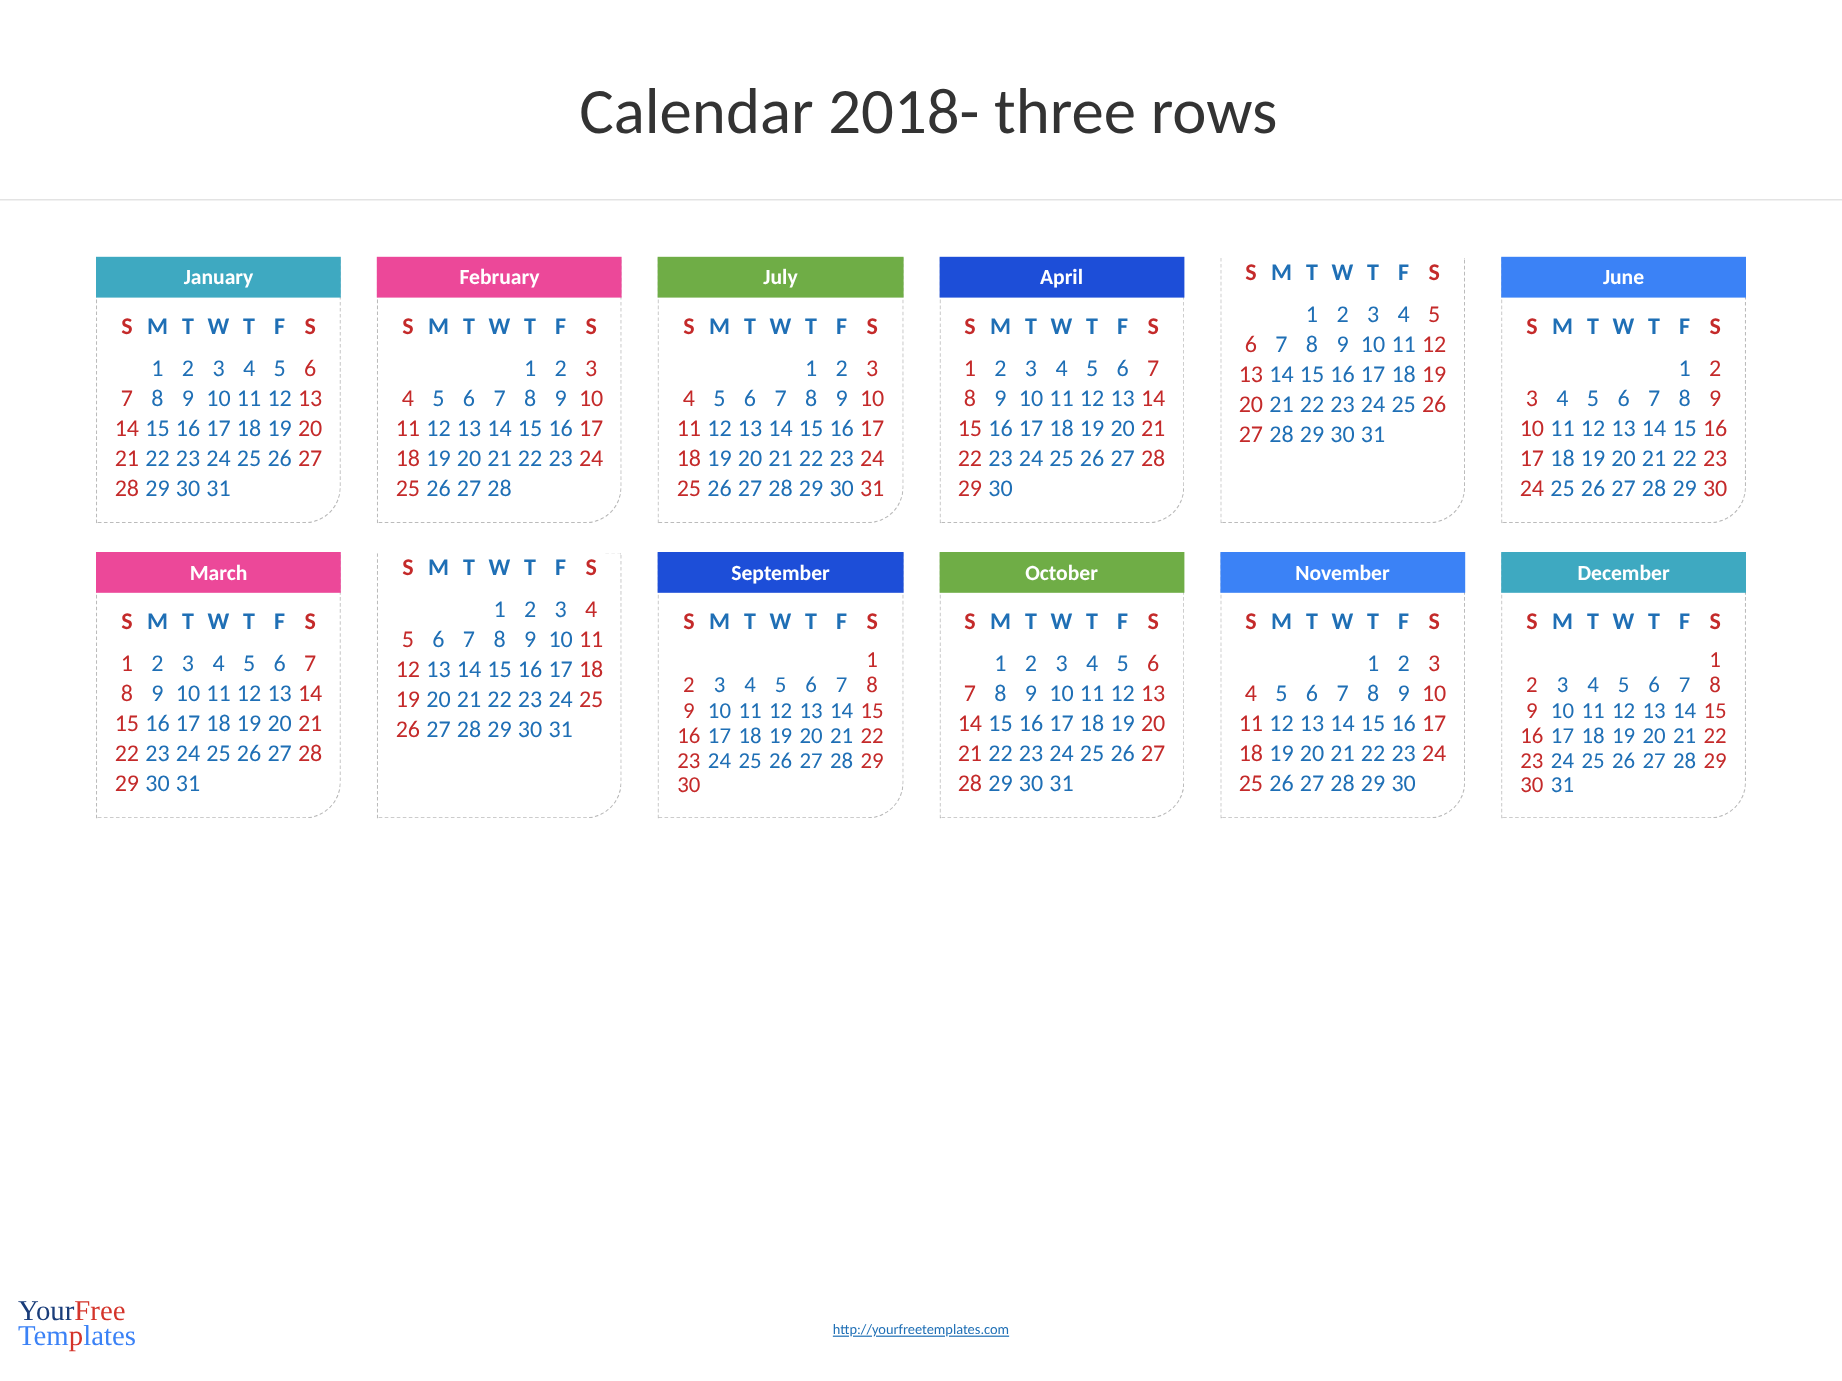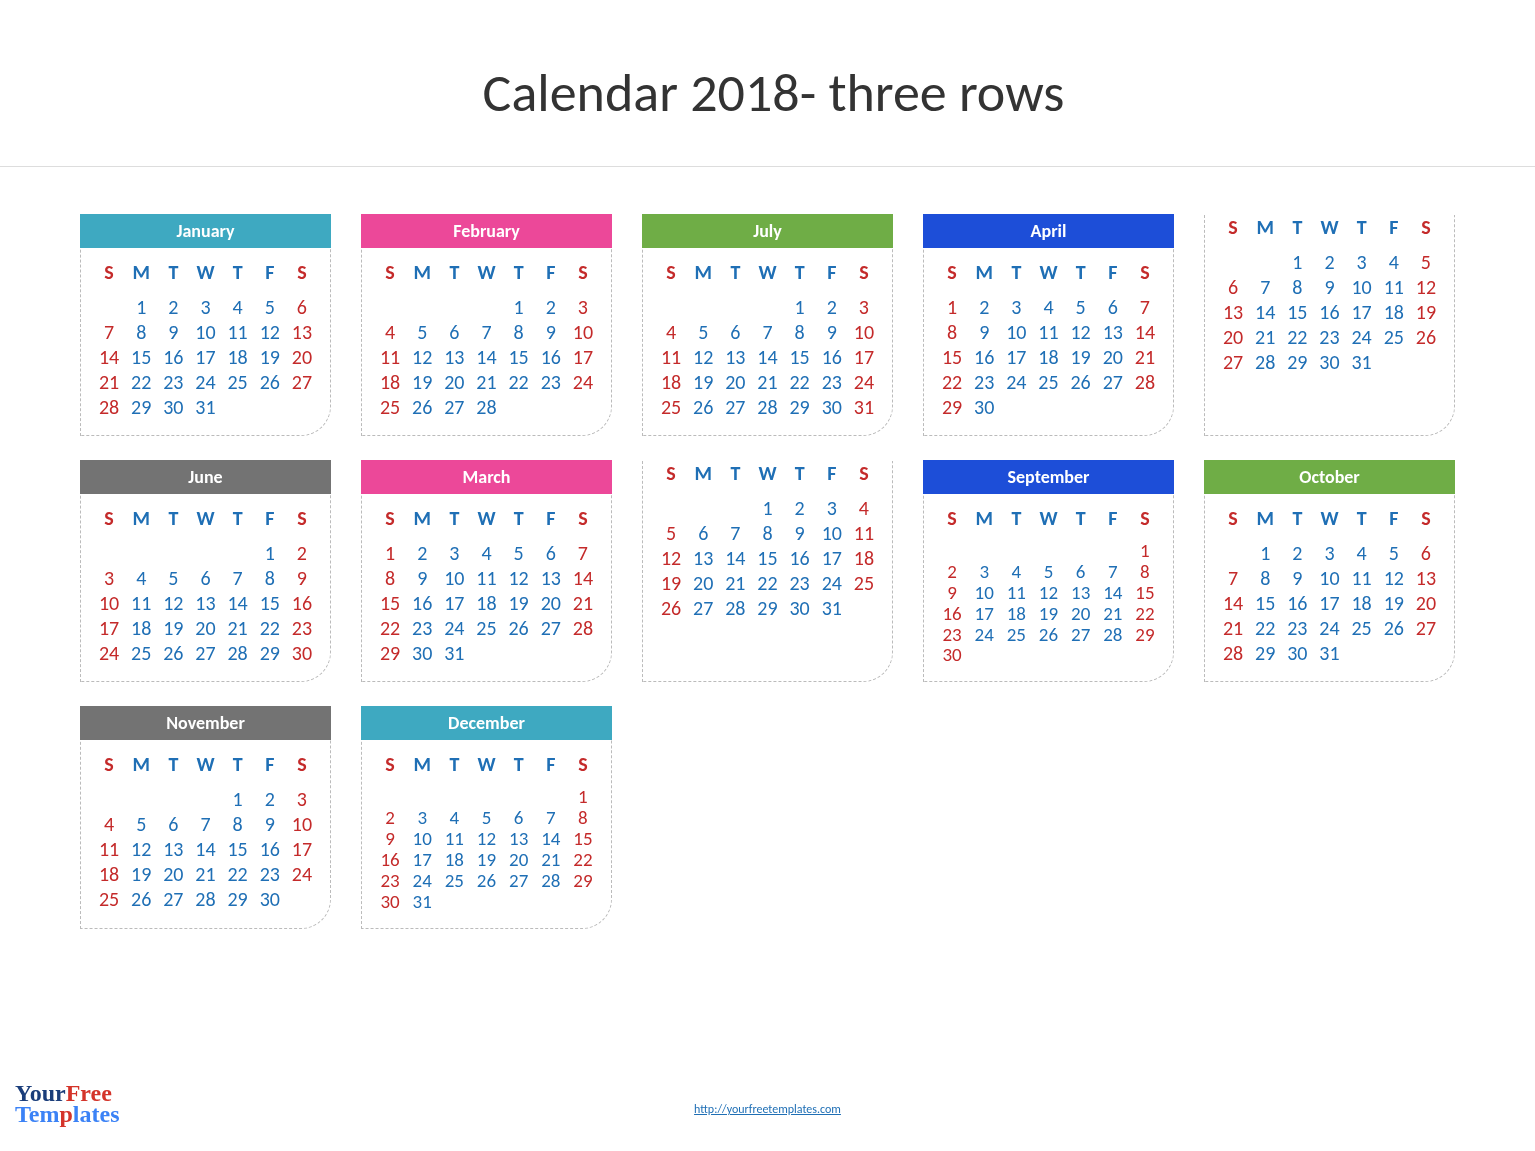--- a/index.html
+++ b/index.html
@@ -18,21 +18,21 @@
     font-weight: 400;
   }
   .separator {
     height: 1px;
     background: #ddd;
     width: 100%;
     margin-bottom: 25px;
   }
   .grid {
     display: grid;
-    grid-template-columns: repeat(5, 1fr);
+    grid-template-columns: repeat(6, 1fr);
     gap: 25px 30px;
     padding: 0 80px;
     margin-top: 48px;
   }
   .month {
     background: #fff;
     border: 1px dashed #bbb;
     border-top: none;
     border-radius: 0 0 30px 0;
     padding-bottom: 15px;
@@ -42,21 +42,21 @@
     text-align: center;
     font-weight: bold;
     font-size: 18px;
     padding: 6px 0;
     margin: -1px -1px 12px -1px;
   }
   .c-teal { background: #3ea9c1; }
   .c-blue { background: #ec4899; }
   .c-green { background: #6fad46; }
   .c-gold { background: #1d4ed8; }
-  .c-tan { background: #737373; }
+  .c-tan { background: #3b82f6; }
   .days {
     display: grid;
     grid-template-columns: repeat(7, 1fr);
     padding: 0 12px;
   }
   .dh, .d, .dr { text-align: center; font-size: 20px; font-weight: bold; line-height: 1.25; }
   .dh { color: #1f6fb5; padding-bottom: 10px; }
   .dh.sun, .dh.sat { color: #c42a2a; }
   .d { color: #1f6fb5; font-weight: 500; }
   .dr { color: #c42a2a; font-weight: 500; }
@@ -70,21 +70,21 @@
     color: #1f6fb5;
     text-decoration: underline;
     font-size: 12px;
   }
   .logo {
     position: absolute;
     bottom: 25px;
     left: 15px;
     font-family: 'Comic Sans MS', cursive;
     font-size: 24px;
-    font-weight: bold;
+    font-weight: normal;
     line-height: 0.9;
   }
   .logo .y { color: #1a3d7a; }
   .logo .f { color: #d4342a; }
   .logo .t { color: #3b82f6; }
 </style>
 </head>
 <body>
 
 <div class="title">Calendar 2018- three rows</div>

